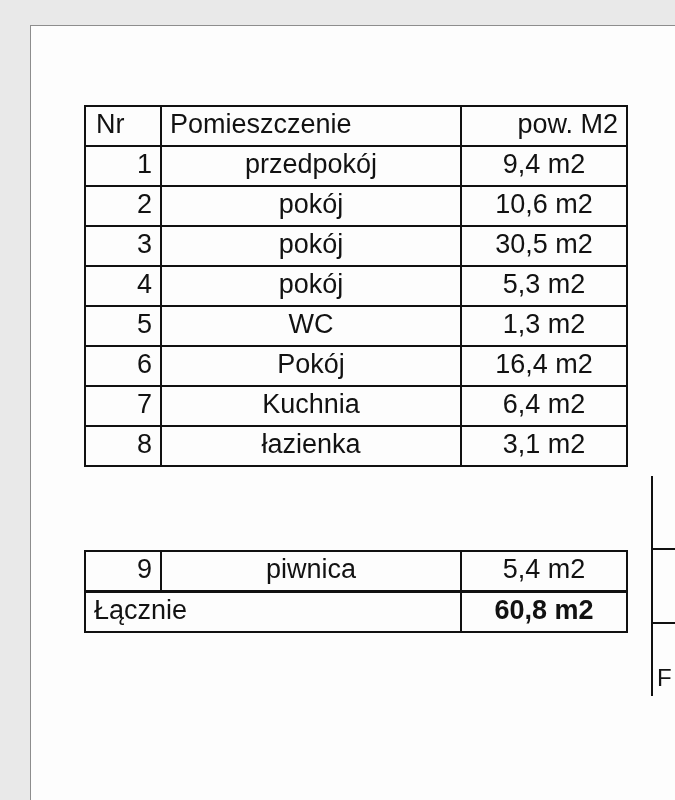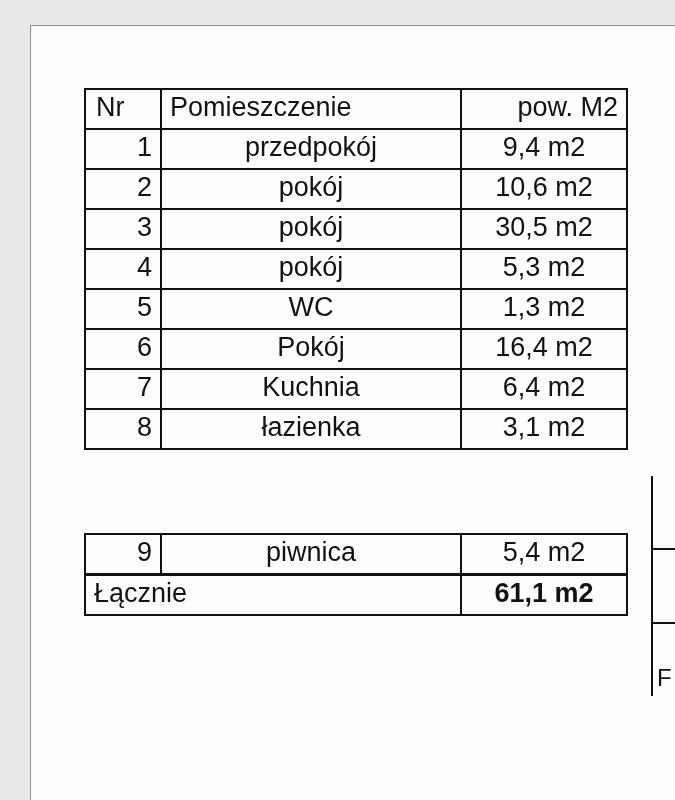--- a/index.html
+++ b/index.html
@@ -44,20 +44,21 @@
   .tbl-wrap {
     position: absolute;
     left: 84px;
     top: 88px;
     width: 542px;
   }
   table.areas {
     border-collapse: collapse;
     width: 100%;
     table-layout: fixed;
+    margin-top: 17px;
   }
   table.areas td, table.areas th {
     border: 2px solid #111111;
     font-size: 27px;
     line-height: 1;
     padding: 4px 8px 7px 8px;
     color: #121212;
     font-weight: normal;
     background: #fdfdfd;
   }
@@ -223,17 +224,17 @@
       <col class="c-area">
     </colgroup>
     <tbody>
       <tr>
         <td class="nr">9</td>
         <td class="name">piwnica</td>
         <td class="area">5,4 m2</td>
       </tr>
       <tr class="total">
         <td class="label" colspan="2">Łącznie</td>
-        <td class="area">61,1 m2</td>
+        <td class="area">60,8 m2</td>
       </tr>
     </tbody>
   </table>
 </div>
 
 </body></html>

